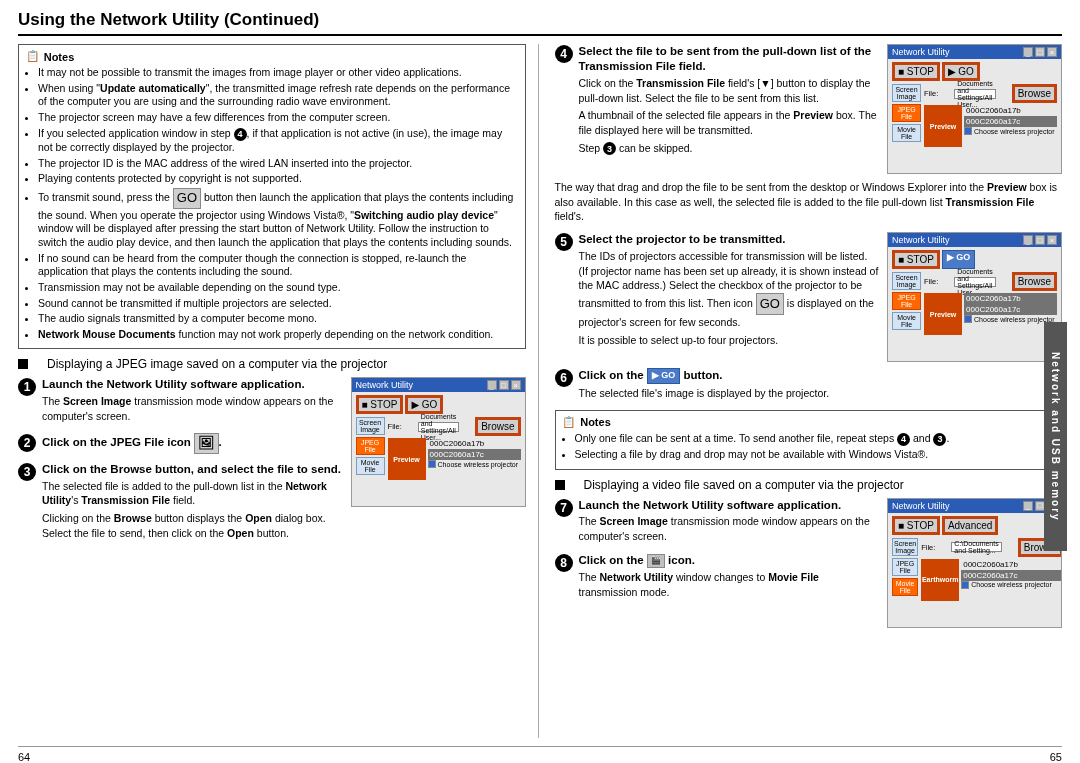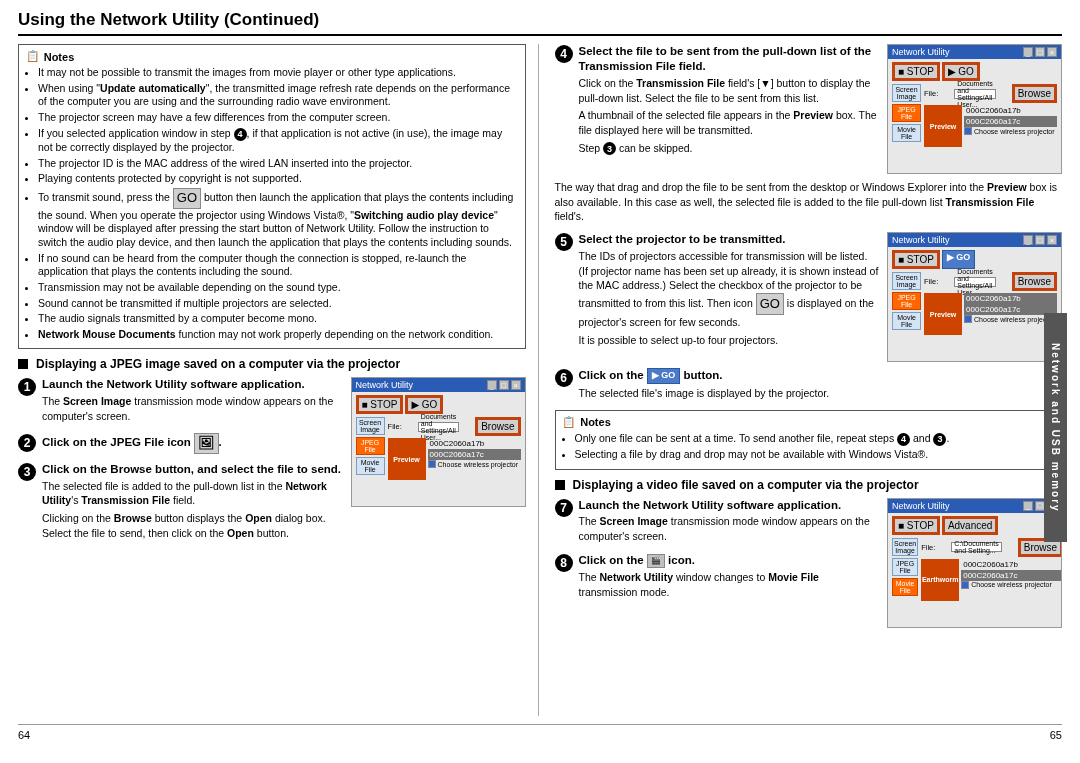--- a/index.html
+++ b/index.html
@@ -9,21 +9,21 @@
       background: #fff;
       color: #000;
       width: 1080px;
       min-height: 763px;
     }
     .page-container {
       display: flex;
       flex-direction: column;
       width: 1080px;
       min-height: 763px;
-      padding: 10px 18px 22px 18px;
+      padding: 10px 18px 0 18px;
     }
     .page-title {
       font-size: 17px;
       font-weight: bold;
       border-bottom: 2px solid #000;
       padding-bottom: 4px;
       margin-bottom: 8px;
     }
     .two-col {
       display: flex;
@@ -58,25 +58,25 @@
     .notes-box ul {
       padding-left: 12px;
     }
     .notes-box li {
       margin-bottom: 2px;
       line-height: 1.3;
     }
     
     .section-header {
       font-size: 12px;
-      font-weight: bold;
+      font-weight: normal;
       margin-bottom: 6px;
       display: flex;
       align-items: flex-start;
-      gap: 8px;
+      gap: 19px;
     }
     .section-header .sq {
       display: inline-block;
       width: 10px;
       height: 10px;
       background: #000;
       flex-shrink: 0;
       margin-top: 2px;
     }
     
@@ -270,21 +270,21 @@
   <div class="two-col">
 
     <div class="col-left">
 
       <div class="notes-box">
         <div class="notes-title">
           <span>📋</span>
           <span>Notes</span>
         </div>
         <ul>
-          <li><span>It may not be possible to transmit the images from movie player or other type applications.</span></li>
+          <li><span>It may not be possible to transmit the images from image player or other video applications.</span></li>
           <li>When using "<b>Update automatically</b>", the transmitted image refresh rate depends on the performance of the computer you are using and the surrounding radio wave environment.</li>
           <li><span>The projector screen may have a few differences from the computer screen.</span></li>
           <li>If you selected application window in step <span style="display:inline-flex;align-items:center;justify-content:center;width:13px;height:13px;background:#000;color:#fff;font-weight:bold;font-size:9px;border-radius:50%;">4</span>, if that application is not active (in use), the image may not be correctly displayed by the projector.</li>
           <li><span>The projector ID is the MAC address of the wired LAN inserted into the projector.</span></li>
           <li><span>Playing contents protected by copyright is not supported.</span></li>
           <li>To transmit sound, press the <span class="inline-icon">GO</span> button then launch the application that plays the contents including the sound. When you operate the projector using Windows Vista®, "<b>Switching audio play device</b>" window will be displayed after pressing the start button of Network Utility. Follow the instruction to switch the audio play device, and then launch the application that plays the contents including sounds.</li>
           <li><span>If no sound can be heard from the computer though the connection is stopped, re-launch the application that plays the contents including the sound.</span></li>
           <li><span>Transmission may not be available depending on the sound type.</span></li>
           <li><span>Sound cannot be transmitted if multiple projectors are selected.</span></li>
           <li><span>The audio signals transmitted by a computer become mono.</span></li>

